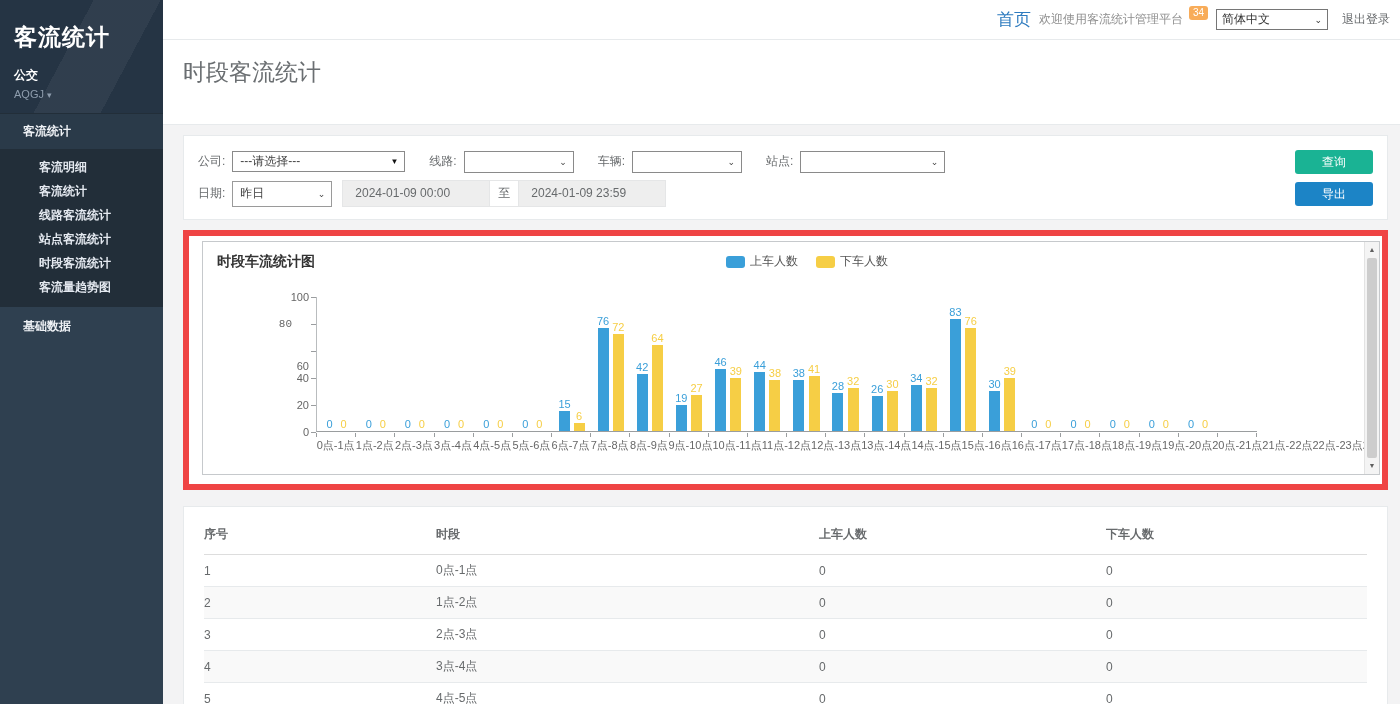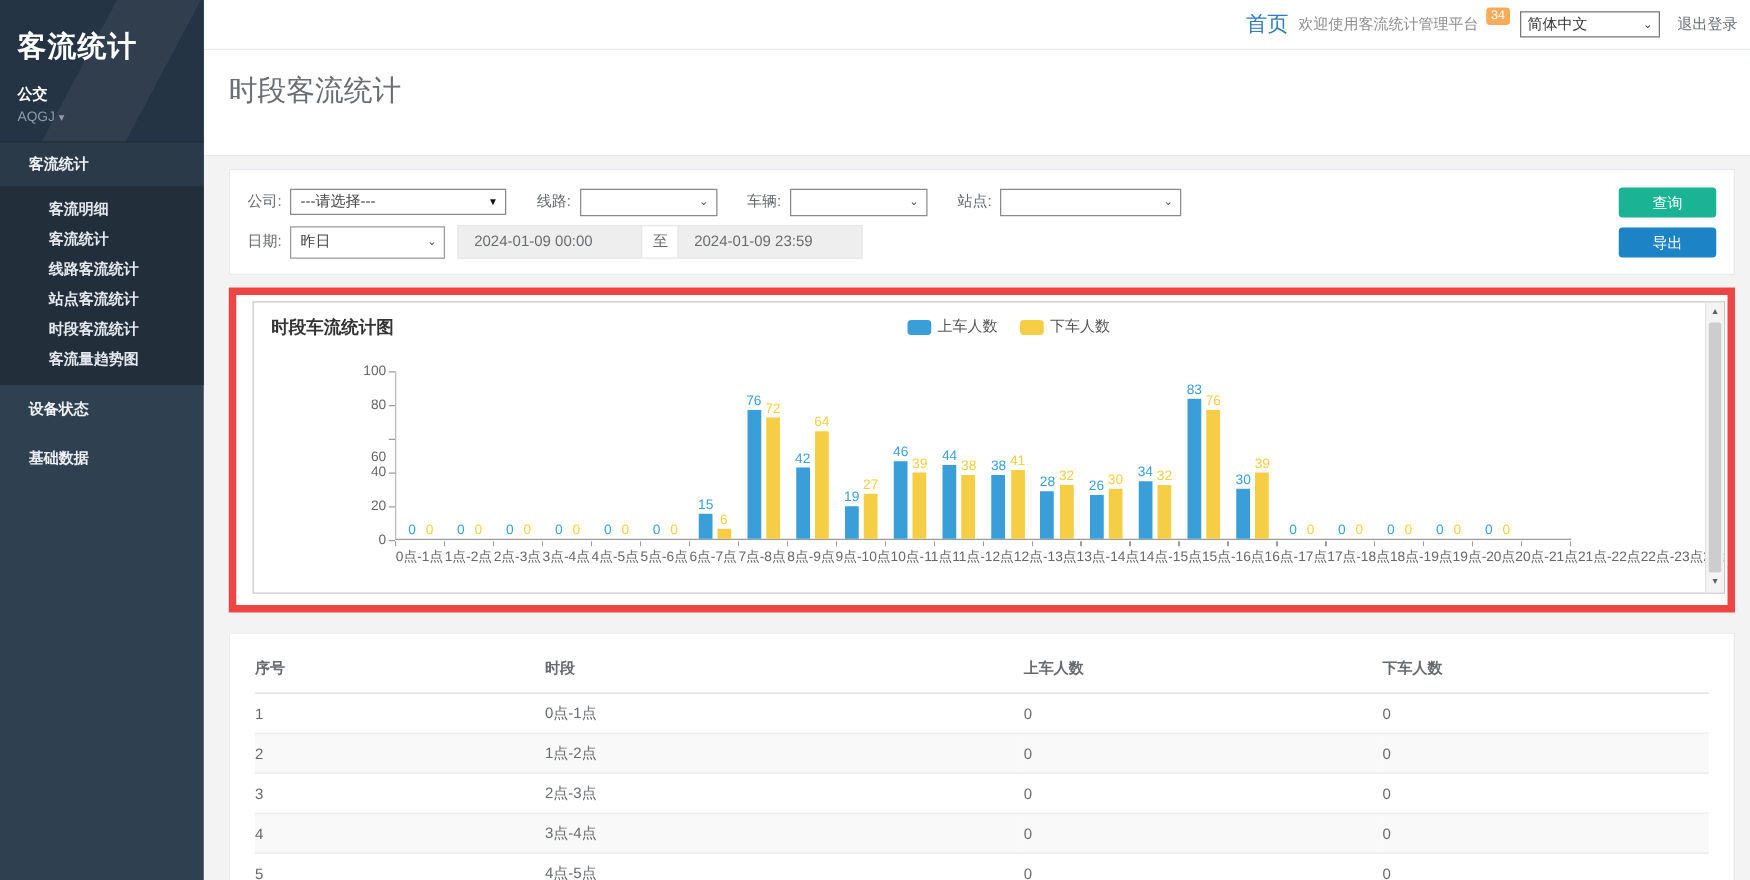--- a/index.html
+++ b/index.html
@@ -53,21 +53,21 @@
   .filter-panel { background:#fff; border:1px solid #e7eaec; padding:8px 14px; }
   .frow { display:flex; align-items:center; height:29px; margin:3px 0; }
   .flabel { font-size:12px; color:#676a6c; margin-right:7px; white-space:nowrap; }
   .sel { border:1px solid #8a8a8a; background:#fff; height:22px; display:flex;
     align-items:center; padding:0 22px 0 7px; font-size:12px; color:#444;
     position:relative; cursor:pointer; }
   .sel .chev { position:absolute; right:6px; font-size:9px; color:#444; }
   .sel.company { height:21px; }
   .sel.company .chev { font-size:8px; color:#111; }
   .gap { width:24px; }
-  .date-sel { width:124px; height:26px; border:1px solid #9a9a9a;text-align:right; }
+  .date-sel { width:100px; height:26px; border:1px solid #9a9a9a;text-align:right; }
   .dateinput { background:#eee; border:1px solid #e5e6e7; height:27px; width:148px;
     padding:0 12px; color:#676a6c; font-size:12px; line-height:25px; }
   .to-box { width:28px; height:27px; background:#fff; border:1px solid #e5e6e7;
     border-left:none; border-right:none; text-align:center; line-height:25px;
     font-size:12px; color:#676a6c; }
   .btn { width:78px; height:24px; border:none; border-radius:3px; color:#fff; font-size:12px;
     line-height:24px; text-align:center; margin-left:auto; cursor:pointer; }
 
   
   .chart-outer { margin-top:10px; background:#fff; border:6px solid #ef4444;
@@ -129,21 +129,20 @@
   </div>
   <div class="nav-section">客流统计</div>
   <div class="submenu">
     <div class="item">客流明细</div>
     <div class="item">客流统计</div>
     <div class="item">线路客流统计</div>
     <div class="item">站点客流统计</div>
     <div class="item">时段客流统计</div>
     <div class="item">客流量趋势图</div>
   </div>
-  <div class="nav-top first">设备状态</div>
   <div class="nav-top">基础数据</div>
 </div>
 
 <div class="main">
 
   <div class="topbar">
     <span class="home-link">首页</span>
     <span class="welcome">欢迎使用客流统计管理平台</span>
     <span class="badge">34</span>
     <div class="lang-select">
@@ -522,21 +521,21 @@
           </div>
         <div id="yaxis">
             <div class="ylab" style="left: 72px; top: 184px;">0</div>
             <div class="ydash" style="left: 108px; top: 190px;"></div>
             <div class="ylab" style="left: 72px; top: 157px;">20</div>
             <div class="ydash" style="left: 108px; top: 163px;"></div>
             <div class="ylab" style="left: 72px; top: 130px;">40</div>
             <div class="ydash" style="left: 108px; top: 136px;"></div>
             <div class="ylab" style="left: 72px; top: 118px;">60</div>
             <div class="ydash" style="left: 108px; top: 109px;"></div>
-            <div class="ylab" style="left: 72px; top: 76px;">80</div>
+            <div class="ylab" style="left: 55px; top: 76px; font-family: Liberation Mono, monospace;">80</div>
             <div class="ydash" style="left: 108px; top: 82px;"></div>
             <div class="ylab" style="left: 72px; top: 49px;">100</div>
             <div class="ydash" style="left: 108px; top: 55px;"></div>
           </div>
         <div class="vscroll">
           <div class="varrow up">▲</div>
           <div class="vthumb"></div>
           <div class="varrow down">▼</div>
         </div>
       </div>

